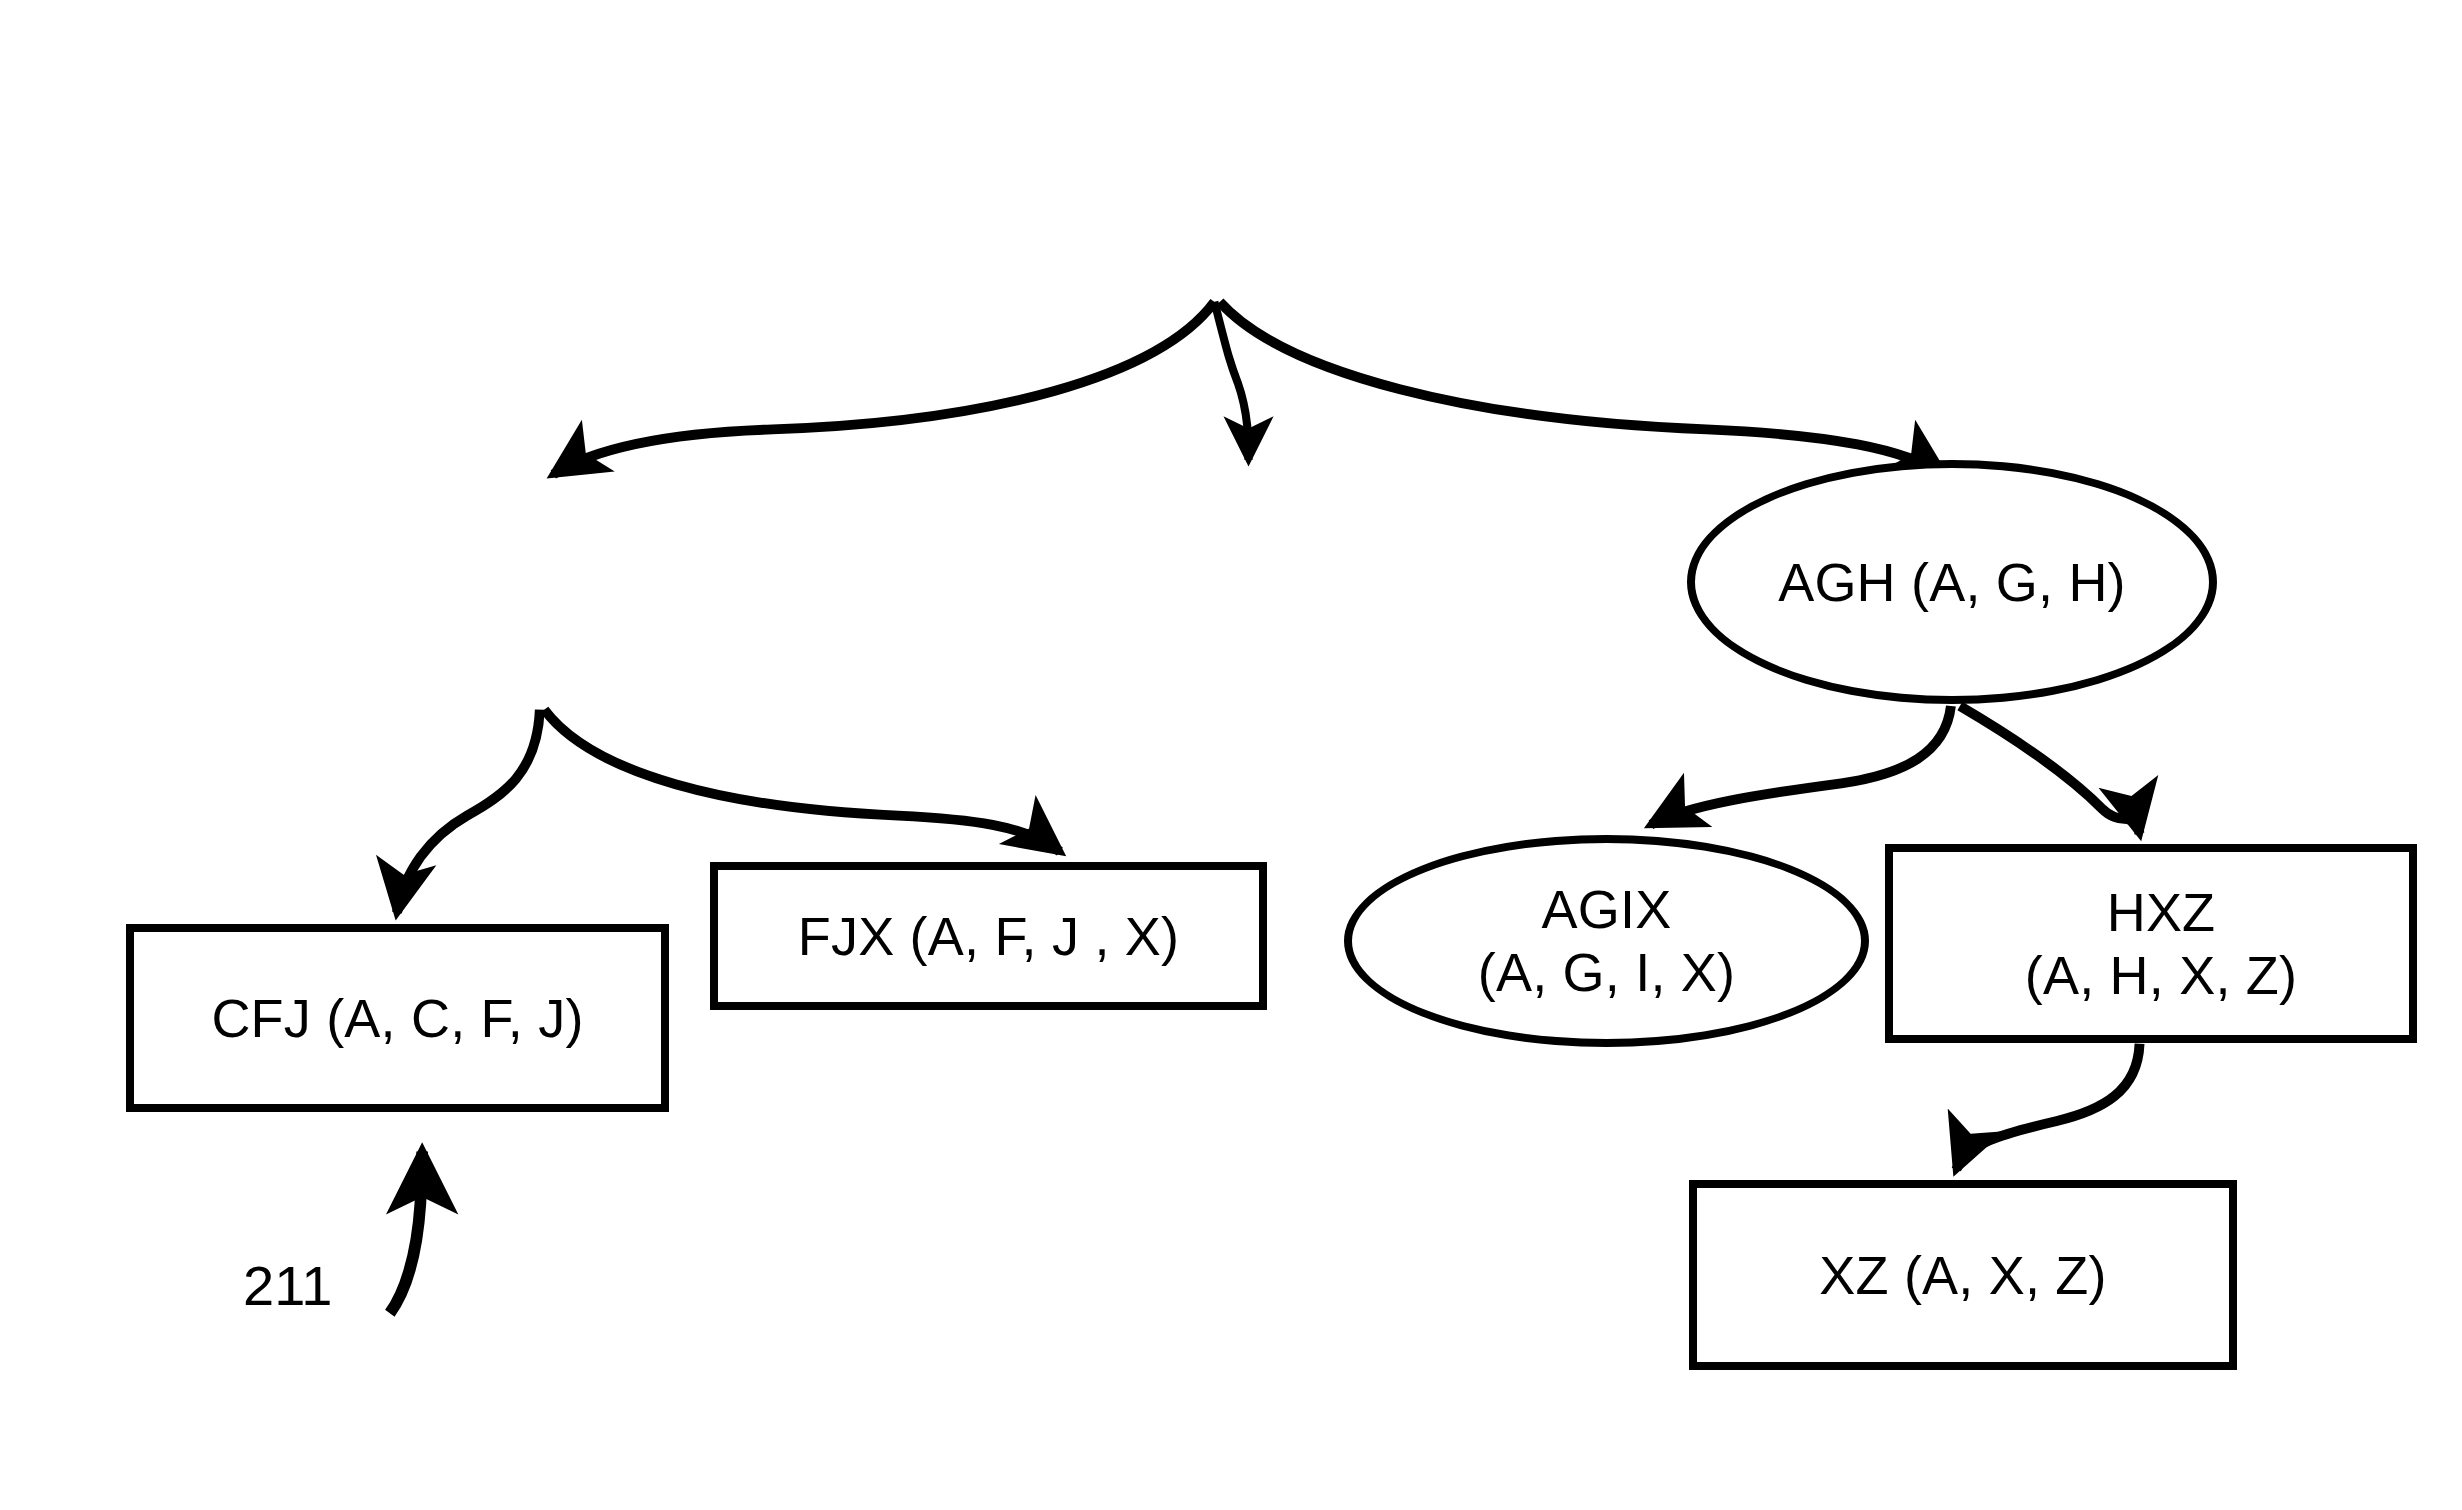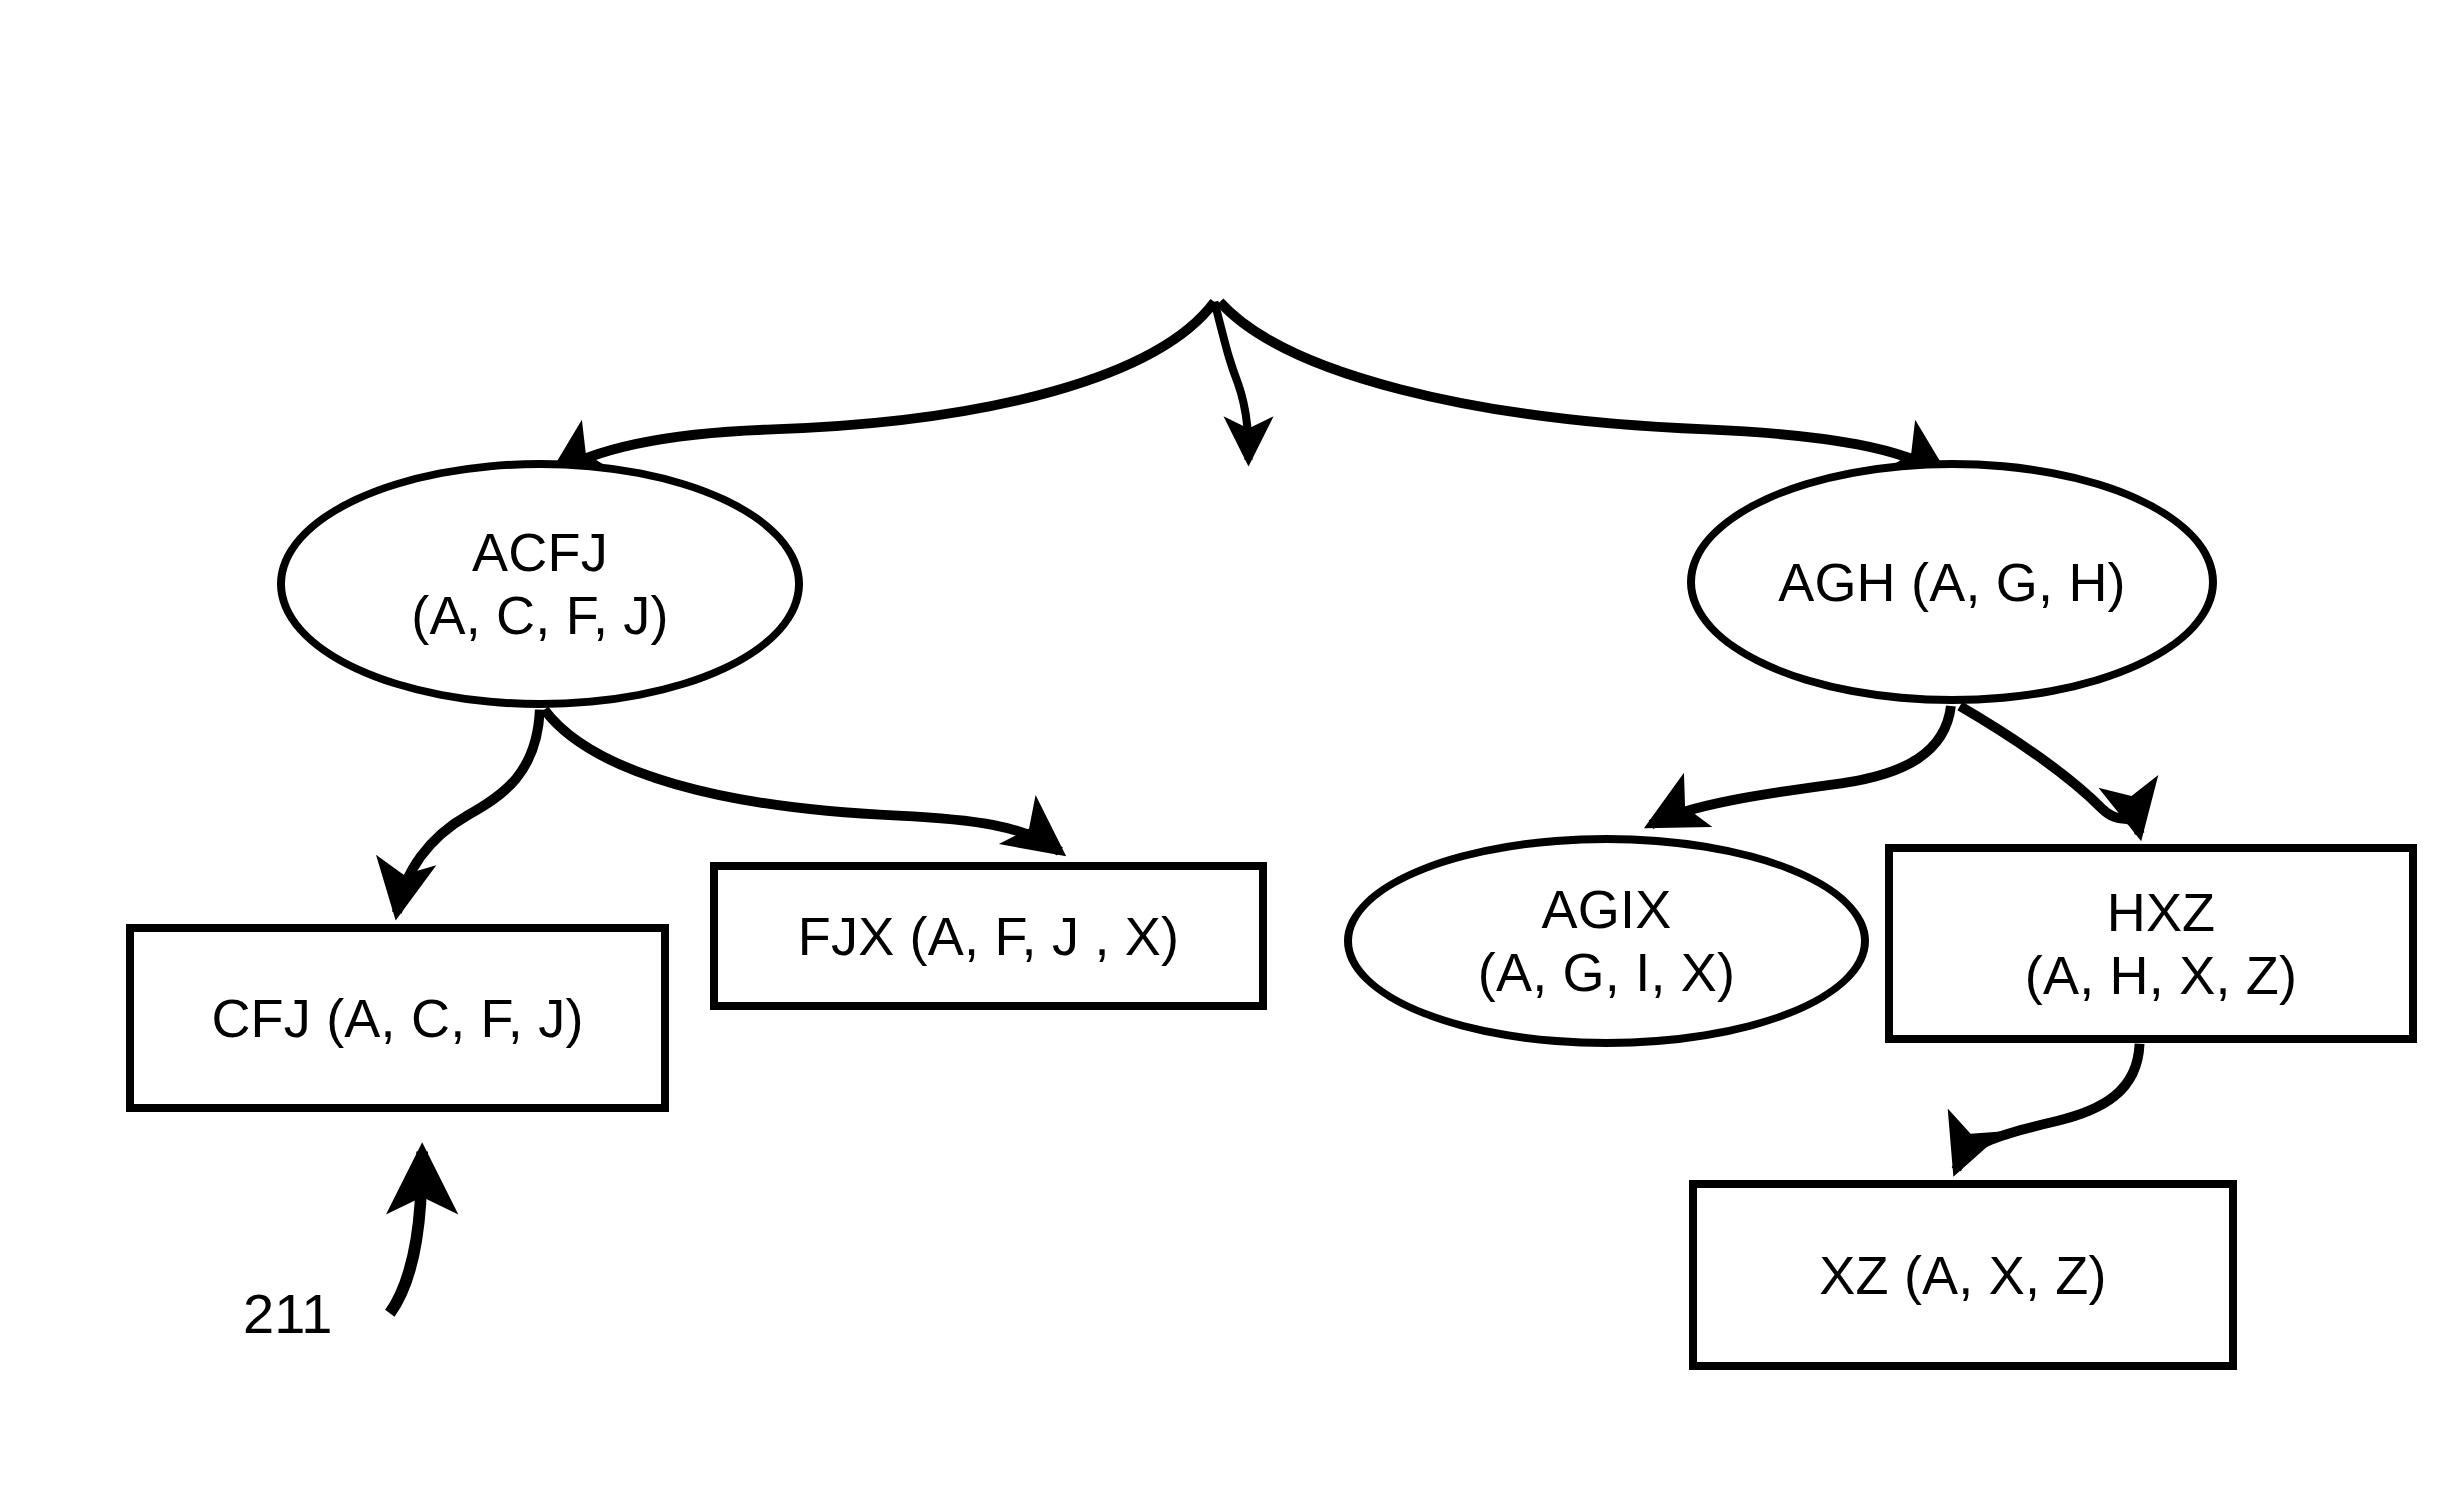--- a/index.html
+++ b/index.html
@@ -69,21 +69,20 @@
   }
   .trap-label .big-term {
     font-size: 65px;
   }
   .caption {
     position: absolute;
     font-size: 56px;
     line-height: 1;
     font-family: "Liberation Sans", sans-serif;
     color: #000000;
-    margin-top: 28px;
   }
   
   #node-root      { left: 897px;  top: 56px;   width: 640px;  height: 250px; }
   #node-acfj      { left: 277px;  top: 460px;  width: 526px;  height: 248px; }
   #node-az        { left: 986px; top: 464px;  width: 525px;  height: 241px; }
   #node-agh       { left: 1687px; top: 460px;  width: 530px;  height: 244px; }
   #node-cfj       { left: 126px;  top: 924px; width: 543px;  height: 188px; }
   #node-fjx       { left: 710px;  top: 862px;  width: 557px;  height: 148px; }
   #node-agix      { left: 1344px; top: 835px;  width: 525px;  height: 212px; }
   #node-hxz       { left: 1885px; top: 844px;  width: 532px;  height: 199px; padding-left: 20px; }
@@ -115,24 +114,20 @@
     <path d="M 2172,786 C 2166,838 2120,862 2050,872 C 1960,884 1880,896 1838,918" fill="none" stroke="#000000" stroke-width="11" marker-end="url(#arrowhead)"></path>
 
     <path d="M 2182,786 C 2240,820 2300,860 2340,900 C 2362,922 2376,900 2382,928" fill="none" stroke="#000000" stroke-width="11" marker-end="url(#arrowhead)"></path>
 
     <path d="M 2382,1162 C 2380,1215 2340,1236 2290,1248 C 2230,1262 2190,1272 2178,1302" fill="none" stroke="#000000" stroke-width="11" marker-end="url(#arrowhead)"></path>
 
     <path d="M 434,1462 C 450,1440 464,1400 468,1340 C 470,1300 470,1290 470,1282" fill="none" stroke="#000000" stroke-width="13" marker-end="url(#arrowhead)"></path>
   </svg>
 
 
-  <div class="node node-ellipse" id="node-acfj">
-    <div class="node-label">ACFJ
-(A, C, F, J)</div>
-  </div>
 
 
   <div class="node node-ellipse" id="node-agh">
     <div class="node-label">AGH (A, G, H)</div>
   </div>
 
   <div class="node node-rect" id="node-cfj">
     <div class="node-label">CFJ (A, C, F, J)</div>
   </div>
 

